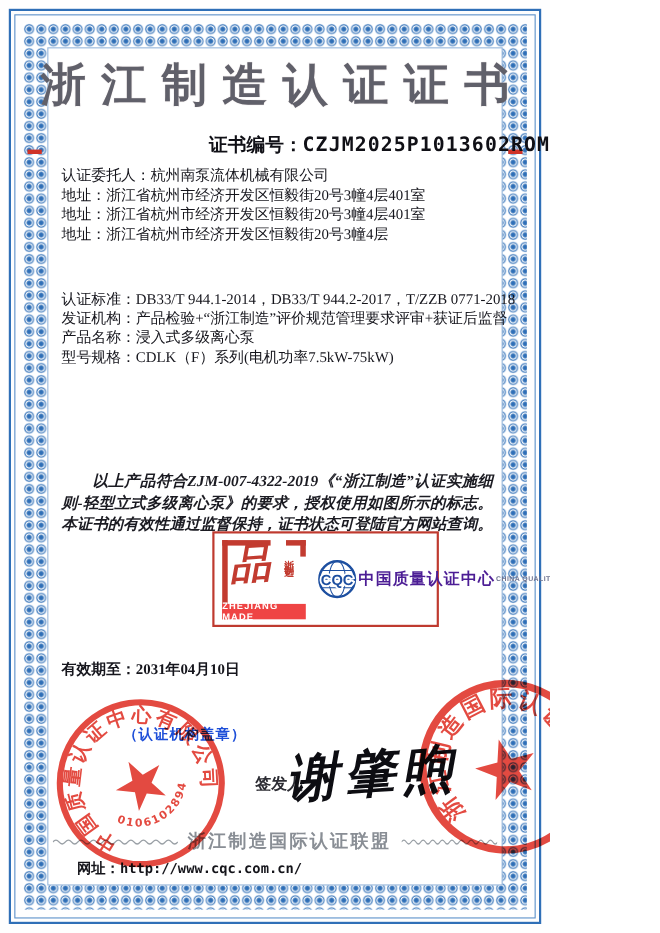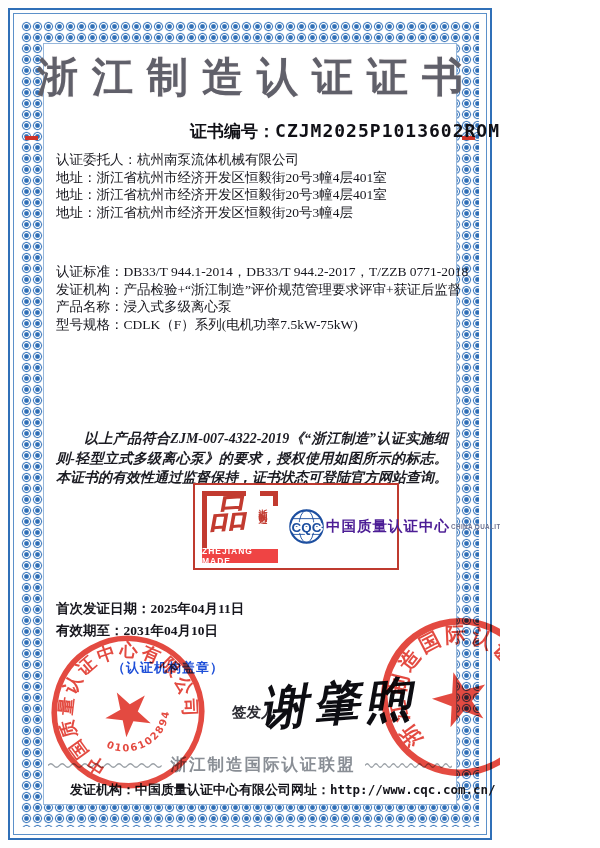--- a/index.html
+++ b/index.html
@@ -126,21 +126,20 @@
         <line x1="5.4" y1="11.5" x2="34.6" y2="11.5" stroke="#1d4fa0" stroke-width="1"></line>
         <line x1="5.4" y1="28.5" x2="34.6" y2="28.5" stroke="#1d4fa0" stroke-width="1"></line>
         <text x="20" y="25.5" text-anchor="middle" font-size="14.5" font-weight="bold" font-family="Liberation Sans, DejaVu Sans, sans-serif" fill="#1d4fa0" stroke="#ffffff" stroke-width="3.4" paint-order="stroke">CQC</text>
       </svg>
       <span class="cqc-name">中国质量认证中心</span>
       <span class="cqc-en">CHINA QUALITY CERTIFICATION CENTRE</span>
     </div>
   </div>
 
   <div class="dates">
-    <div class="line"><span>首次发证日期：</span><span>2025年04月11日</span></div>
     <div class="line"><span>有效期至：</span><span>2031年04月10日</span></div>
   </div>
 
   <div class="org-note">（认证机构盖章）</div>
 
   <svg class="stamp stamp-left" viewBox="0 0 200 200">
     <defs>
       <path id="lsArc" d="M50.5,149.5 A70,70 0 1,1 149.5,149.5" fill="none"></path>
       <path id="lsNum" d="M53,122 A55,55 0 0,0 147,122" fill="none"></path>
     </defs>
@@ -176,17 +175,16 @@
     <svg class="wave wave-left" viewBox="0 0 120 6" preserveAspectRatio="none">
       <path d="M0,3 q3,-3 6,0 t6,0 t6,0 t6,0 t6,0 t6,0 t6,0 t6,0 t6,0 t6,0 t6,0 t6,0 t6,0 t6,0 t6,0 t6,0 t6,0 t6,0 t6,0 t6,0" stroke="#9aa0a6" stroke-width="1.1" fill="none"></path>
     </svg>
     <span class="alliance-text">浙江制造国际认证联盟</span>
     <svg class="wave wave-right" viewBox="0 0 120 6" preserveAspectRatio="none">
       <path d="M0,3 q3,-3 6,0 t6,0 t6,0 t6,0 t6,0 t6,0 t6,0 t6,0 t6,0 t6,0 t6,0 t6,0 t6,0 t6,0 t6,0 t6,0 t6,0 t6,0 t6,0 t6,0" stroke="#9aa0a6" stroke-width="1.1" fill="none"></path>
     </svg>
   </div>
 
   <div class="footer-row">
-    <span><span>发证机构：</span><span>中国质量认证中心有限公司</span></span>
     <span><span>网址：</span><span class="url">http://www.cqc.com.cn/</span></span>
   </div>
 
 </div>
 
 </body></html>

